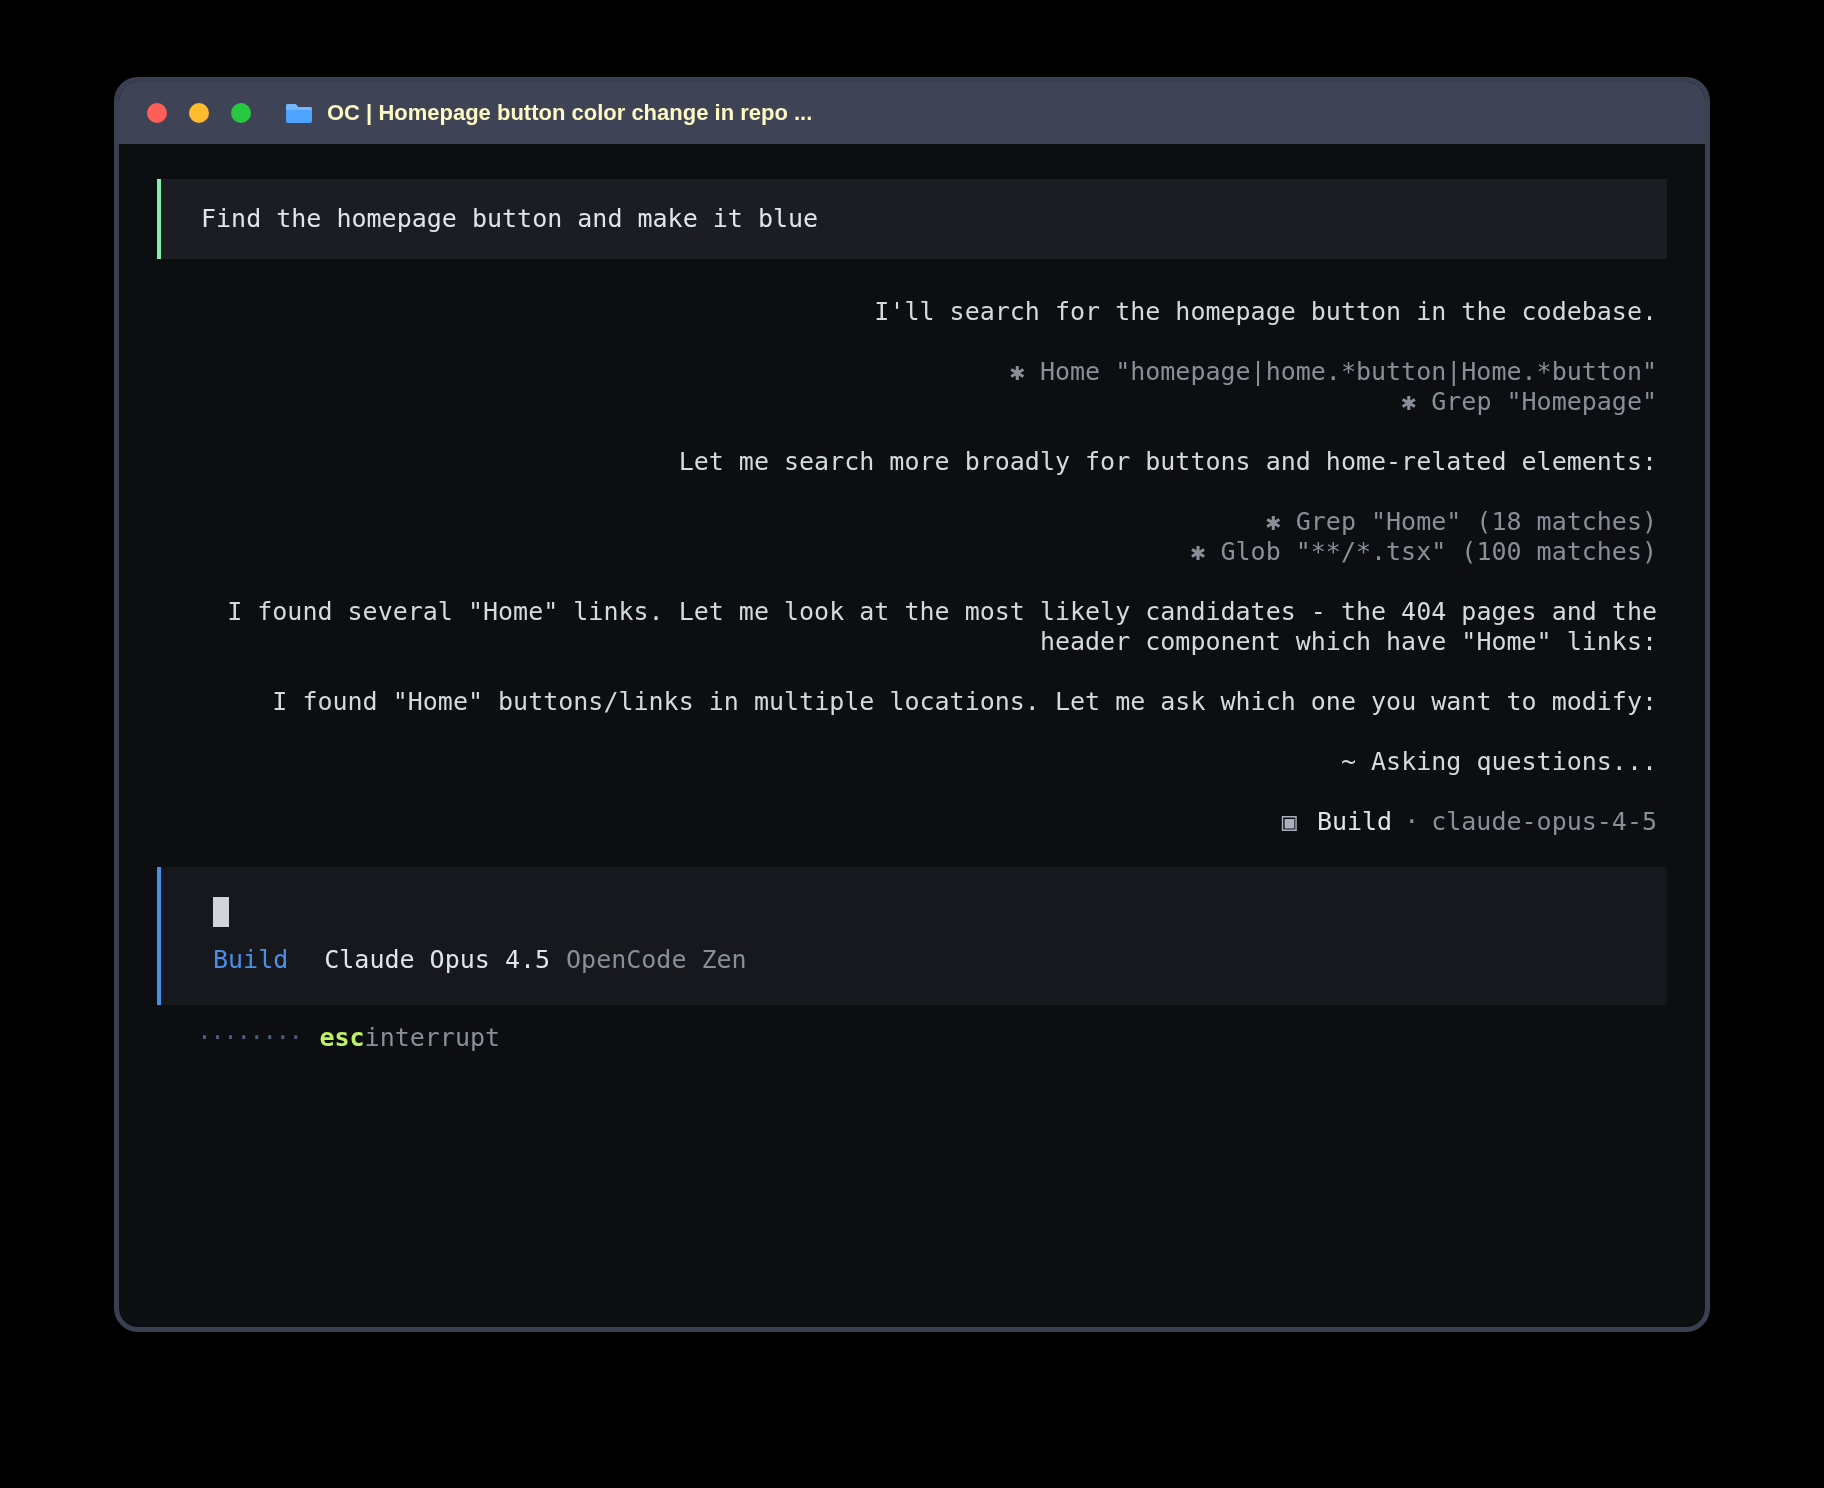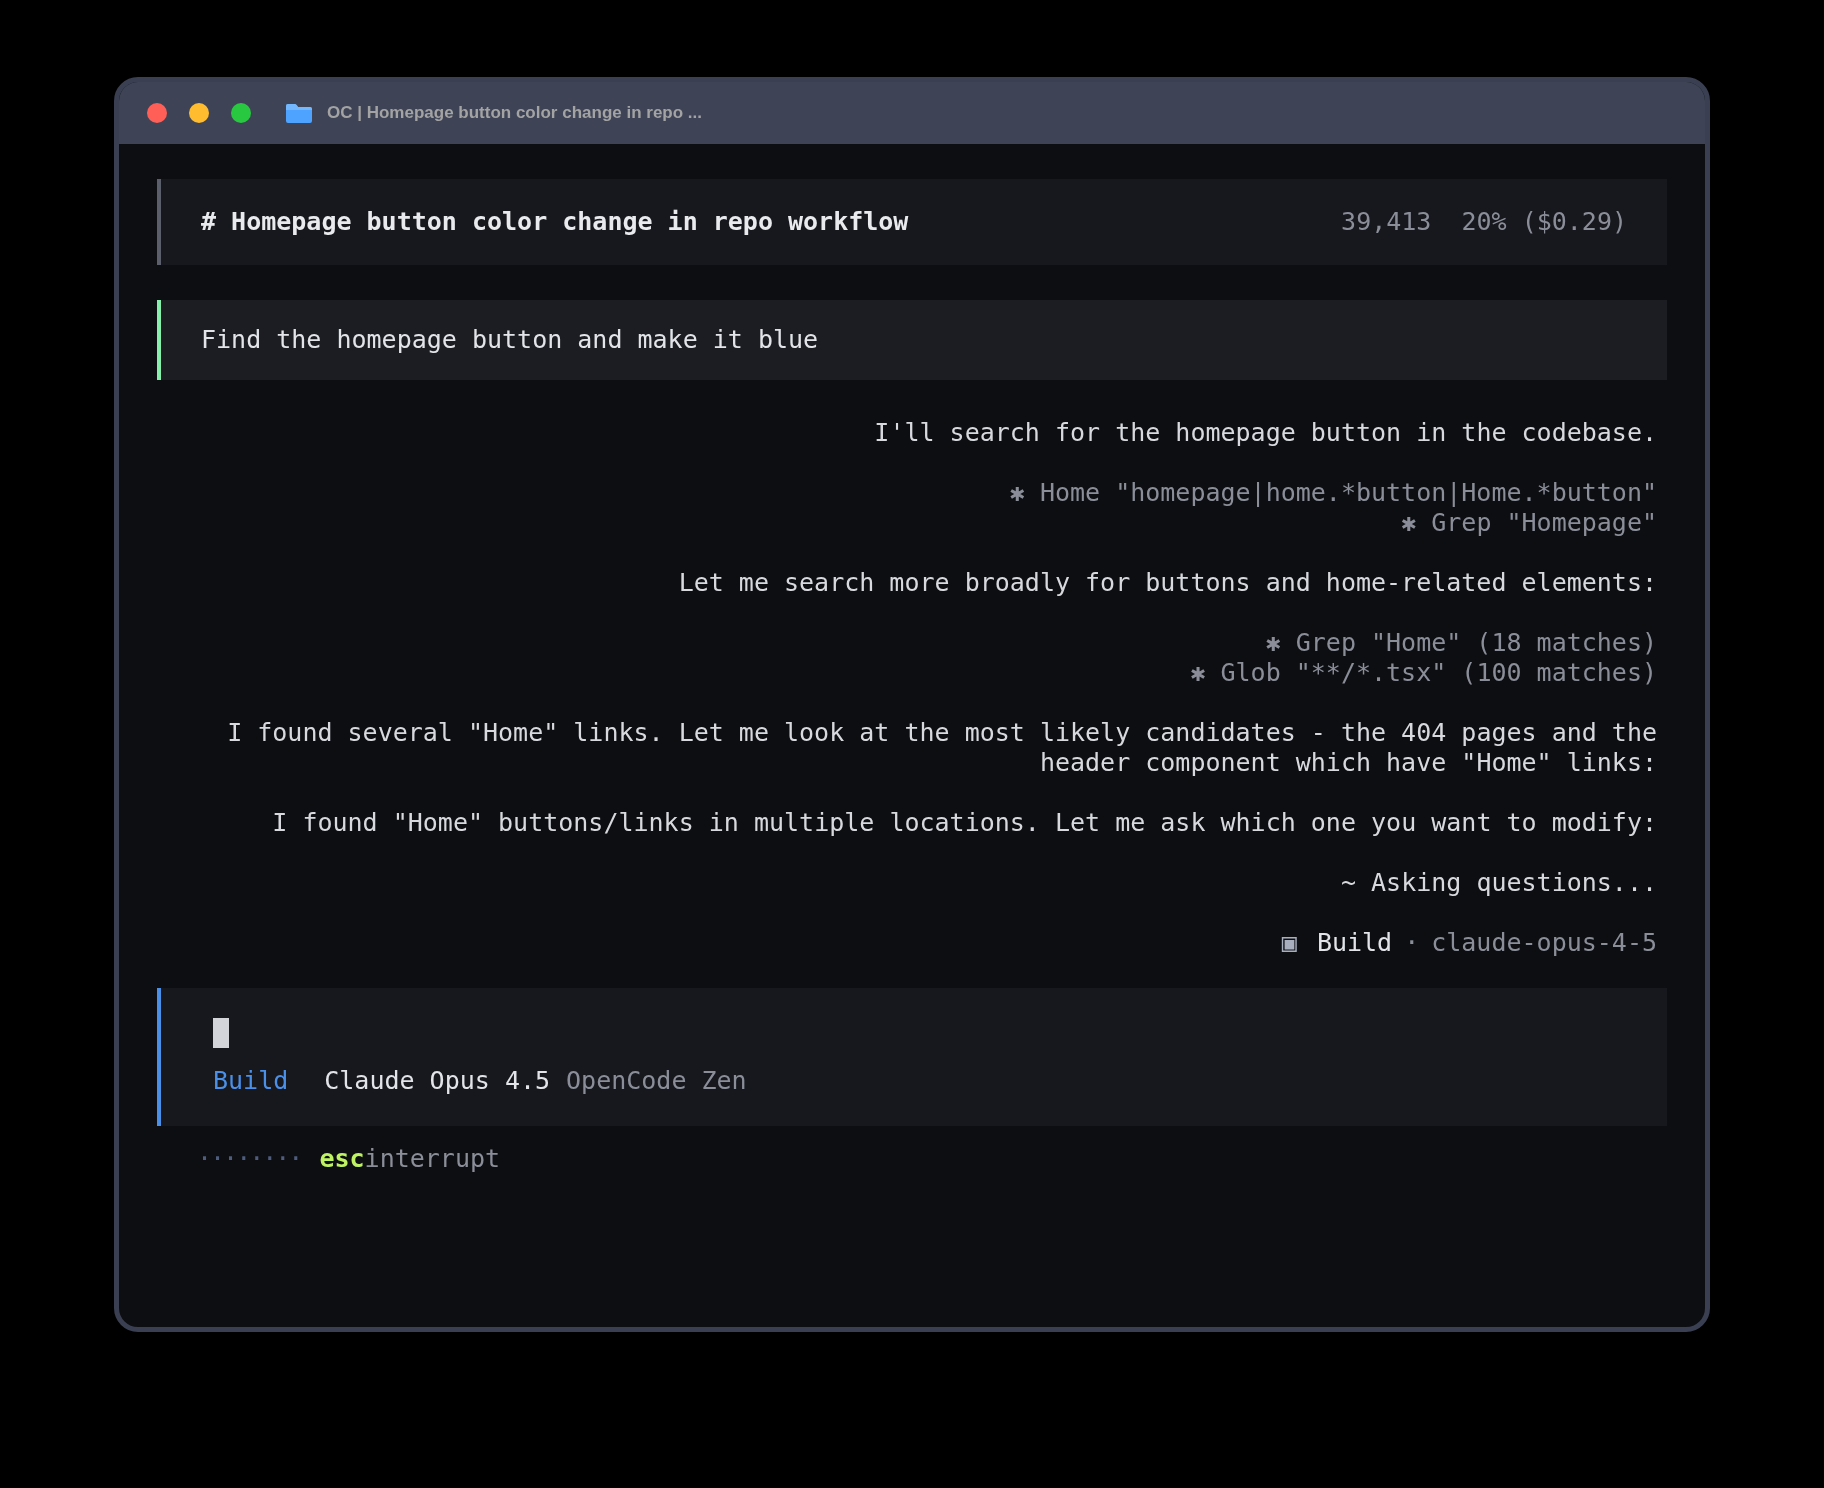--- a/index.html
+++ b/index.html
@@ -22,21 +22,21 @@
   }
   .lights { display: flex; gap: 22px; align-items: center; }
   .light { width: 20px; height: 20px; border-radius: 50%; display: inline-block; }
   .light.red { background: #ff5f57; }
   .light.yellow { background: #febc2e; }
   .light.green { background: #28c840; }
   .folder { margin-left: 34px; display: inline-flex; align-items: center; }
   .win-title {
     margin-left: 14px;
     font-family: "Liberation Sans", sans-serif;
-    font-weight: 700; font-size: 17px; color: #a3a3a3;
+    font-weight: 700; font-size: 22px; color: #fef9c3;
     white-space: nowrap;
   }
 
   .content {
     padding: 35px 38px 0;
     font-size: 25px; line-height: 30px;
     color: #d7d9de;
   }
 
   .block-header {
@@ -105,26 +105,20 @@
       <svg width="28" height="22" viewBox="0 0 28 22">
         <path d="M1 4 Q1 2 3 2 L10 2 Q11 2 12 3.5 L13 5 L25 5 Q27 5 27 7 L27 19 Q27 21 25 21 L3 21 Q1 21 1 19 Z" fill="#4da3ff"></path>
         <path d="M1 8 L27 8 L27 7 Q27 5 25 5 L13 5 L12 3.5 Q11 2 10 2 L3 2 Q1 2 1 4 Z" fill="#73b8ff"></path>
       </svg>
     </span>
     <span class="win-title">OC | Homepage button color change in repo ...</span>
   </div>
 
   <div class="content">
 
-    <div class="block-header">
-      <span class="h-title"># Homepage button color change in repo workflow</span>
-      <span class="h-stats">
-        <span class="tokens">39,413</span><span>20% ($0.29)</span>
-      </span>
-    </div>
 
     <div class="block-user">
       <span>Find the homepage button and make it blue</span>
     </div>
 
     <div class="messages">
 
       <div class="msg">I'll search for the homepage button in the codebase.</div>
 
       <div class="msg dim">

